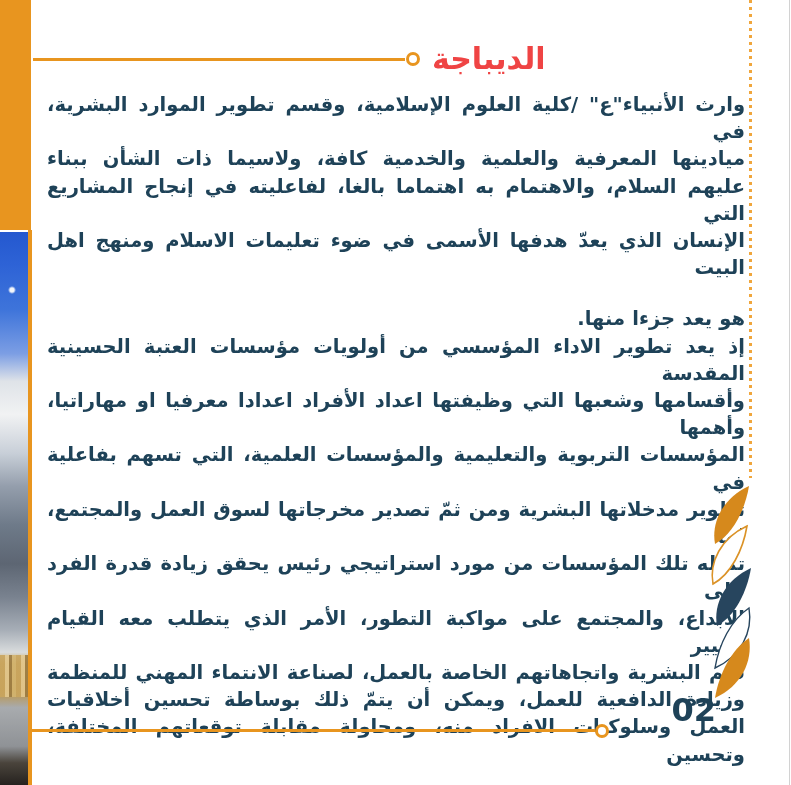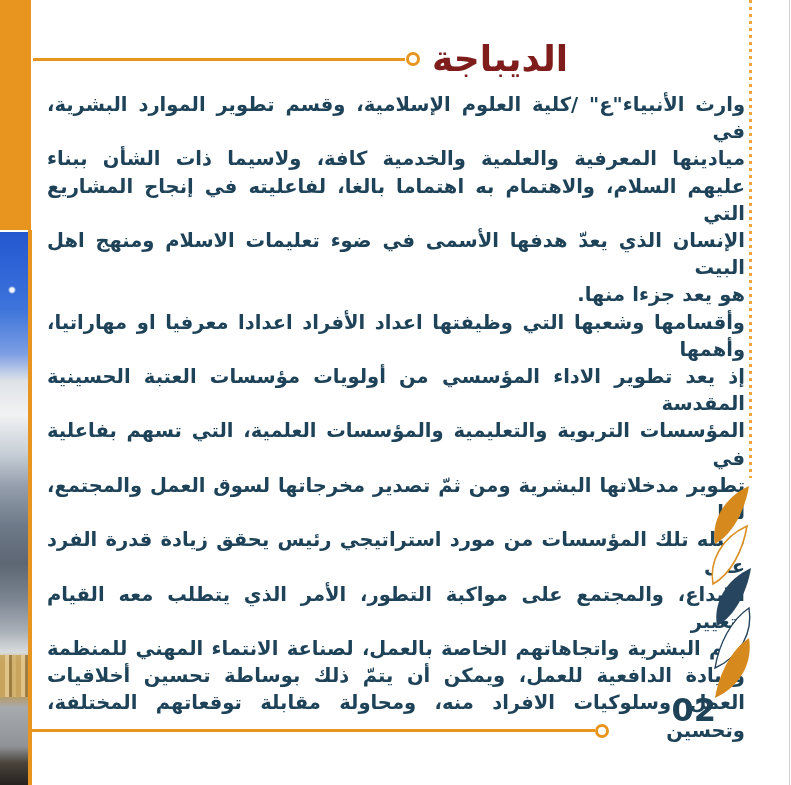--- a/index.html
+++ b/index.html
@@ -31,33 +31,33 @@
         #d9dcdd 76%, #c9a55e 78%, #bd9445 83%,
         #a8abae 86%, #8f9296 93%, #4a443c 96%, #26221f 100%);
   }
   .photo-buildings{position:absolute;left:0;right:0;top:76.5%;height:7.5%;
     background:repeating-linear-gradient(90deg,#c9a55e 0 5px,#e3c88e 5px 9px,#9b7b42 9px 12px,#d3b46f 12px 16px);
     opacity:.9;}
   
   .title-row{position:absolute;left:33px;top:42px;right:46px;height:34px;display:flex;align-items:center;}
   .title-rule{width:372px;height:3px;background:var(--accent);}
   .title-ring{width:8px;height:8px;border:3px solid var(--accent);border-radius:50%;background:#fff;margin-left:1px;flex:0 0 auto;}
-  .page-title{margin-left:12px;direction:rtl;color:#7f1d1d;font-size:36px;font-weight:bold;line-height:34px;white-space:nowrap;}
+  .page-title{margin-left:12px;direction:rtl;color:#ef4444;font-size:30px;font-weight:bold;line-height:34px;white-space:nowrap;}
   
   .dotted-divider{position:absolute;left:749px;top:0;width:3px;height:478px;
     background-image:repeating-linear-gradient(180deg,#F0A63C 0 3px,rgba(255,255,255,0) 3px 7px);}
   
   .text-block{
     position:absolute;left:47px;top:91px;width:698px;
     direction:rtl;unicode-bidi:embed;
     color:var(--text-navy);
     font-weight:bold;font-size:19.5px;line-height:27.2px;
   }
   .body-line{text-align:justify;text-align-last:justify;word-spacing:.5px;white-space:normal;}
-  .body-line.last{text-align-last:right;}
+  .body-line.last{text-align-last:right;margin-top:24px;}
   
   .ribbon-logo{position:absolute;left:705px;top:486px;width:48px;height:212px;}
   
   .page-number{position:absolute;left:664px;top:691px;width:52px;text-align:right;
     color:var(--text-navy);font-size:32px;font-weight:bold;}
   
   .footer-row{position:absolute;left:31px;top:723px;width:578px;height:15px;display:flex;align-items:center;}
   .footer-rule{flex:1;height:3px;background:var(--accent);}
   .footer-ring{width:8px;height:8px;border:3px solid var(--accent);border-radius:50%;background:#fff;flex:0 0 auto;}
 </style>
@@ -79,22 +79,22 @@
   <div class="title-ring"></div>
   <div class="page-title">الديباجة</div>
 </div>
 
 <div class="text-block">
     <div class="body-line">وارث الأنبياء"ع" /كلية العلوم الإسلامية، وقسم تطوير الموارد البشرية، في</div>
     <div class="body-line">ميادينها المعرفية والعلمية والخدمية كافة، ولاسيما ذات الشأن ببناء</div>
     <div class="body-line">عليهم السلام، والاهتمام به اهتماما بالغا، لفاعليته في إنجاح المشاريع التي</div>
     <div class="body-line">الإنسان الذي يعدّ هدفها الأسمى في ضوء تعليمات الاسلام ومنهج اهل البيت</div>
     <div class="body-line last">هو يعد جزءا منها.</div>
+    <div class="body-line">إذ يعد تطوير الاداء المؤسسي من أولويات مؤسسات العتبة الحسينية المقدسة</div>
     <div class="body-line">وأقسامها وشعبها التي وظيفتها اعداد الأفراد اعدادا معرفيا او مهاراتيا، وأهمها</div>
-    <div class="body-line">إذ يعد تطوير الاداء المؤسسي من أولويات مؤسسات العتبة الحسينية المقدسة</div>
     <div class="body-line">المؤسسات التربوية والتعليمية والمؤسسات العلمية، التي تسهم بفاعلية في</div>
     <div class="body-line">تطوير مدخلاتها البشرية ومن ثمّ تصدير مخرجاتها لسوق العمل والمجتمع، لما</div>
     <div class="body-line">تمثله تلك المؤسسات من مورد استراتيجي رئيس يحقق زيادة قدرة الفرد على</div>
     <div class="body-line">الابداع، والمجتمع على مواكبة التطور، الأمر الذي يتطلب معه القيام بتغيير</div>
     <div class="body-line">قيم البشرية واتجاهاتهم الخاصة بالعمل، لصناعة الانتماء المهني للمنظمة</div>
     <div class="body-line">وزيادة الدافعية للعمل، ويمكن أن يتمّ ذلك بوساطة تحسين أخلاقيات</div>
     <div class="body-line">العمل وسلوكيات الافراد منه، ومحاولة مقابلة توقعاتهم المختلفة، وتحسين</div>
   </div>
 
 <svg class="ribbon-logo" viewBox="0 0 48 212" xmlns="http://www.w3.org/2000/svg">

